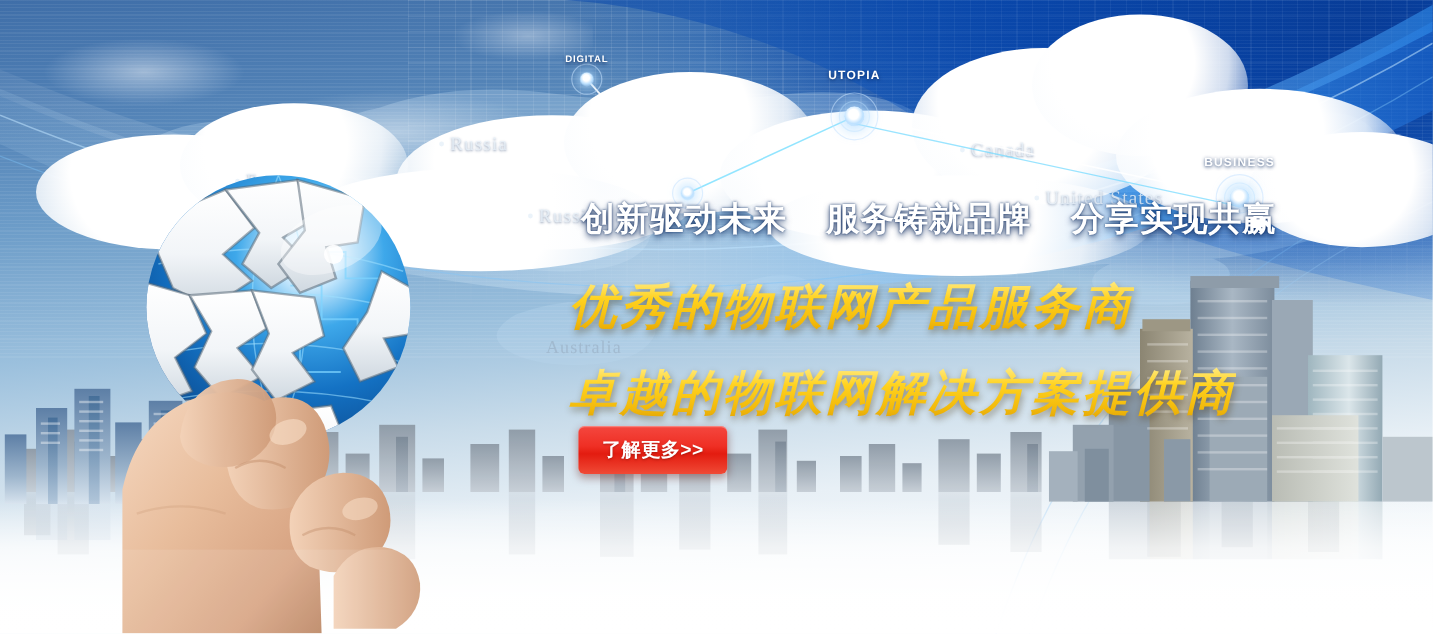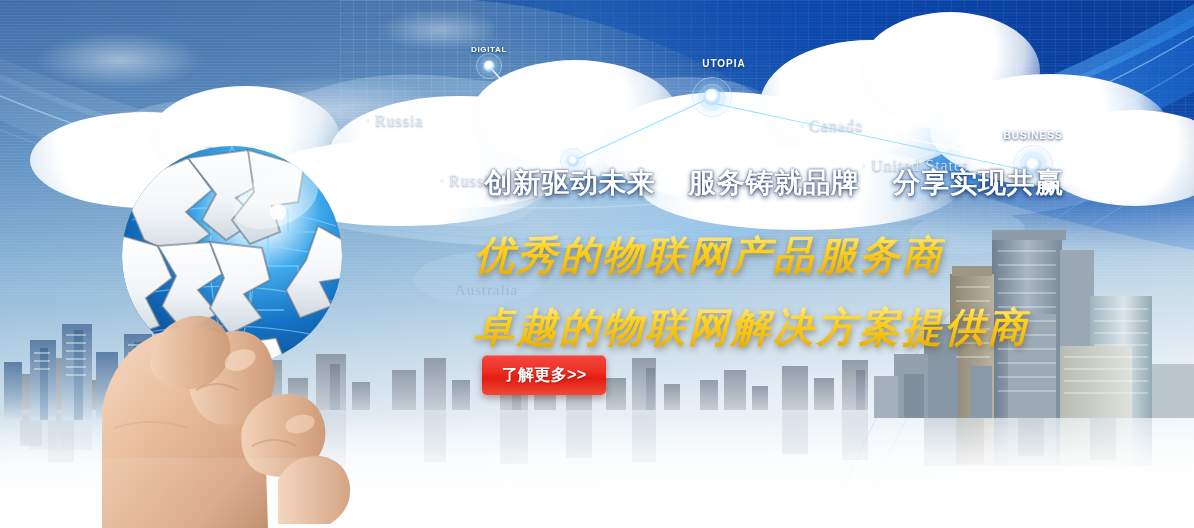--- a/index.html
+++ b/index.html
@@ -230,21 +230,21 @@
       <span class="ring"></span>
       <span class="ring2"></span>
       <span class="core"></span>
     </div>
 
     <div class="node" style="left:712px; top:97px;">
       <span class="ring"></span>
       <span class="ring2"></span>
       <span class="core"></span>
     </div>
-    <span class="node-label" style="left:712px; top:58px;padding-left:24px;">UTOPIA</span>
+    <span class="node-label" style="left:712px; top:58px;">UTOPIA</span>
 
     <div class="node" style="left:1033px; top:165px;">
       <span class="ring"></span>
       <span class="ring2"></span>
       <span class="core"></span>
     </div>
     <span class="node-label" style="left:1033px; top:130px;">BUSINESS</span>
   </div>
 
   <div class="city city-mid">

